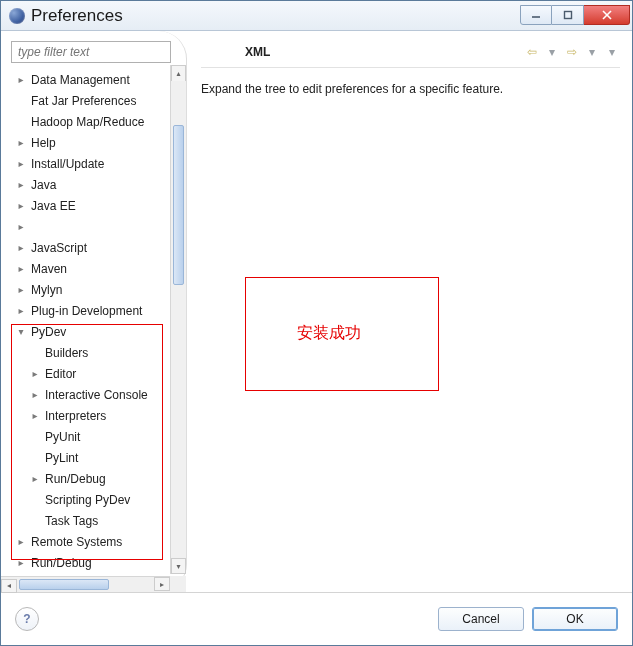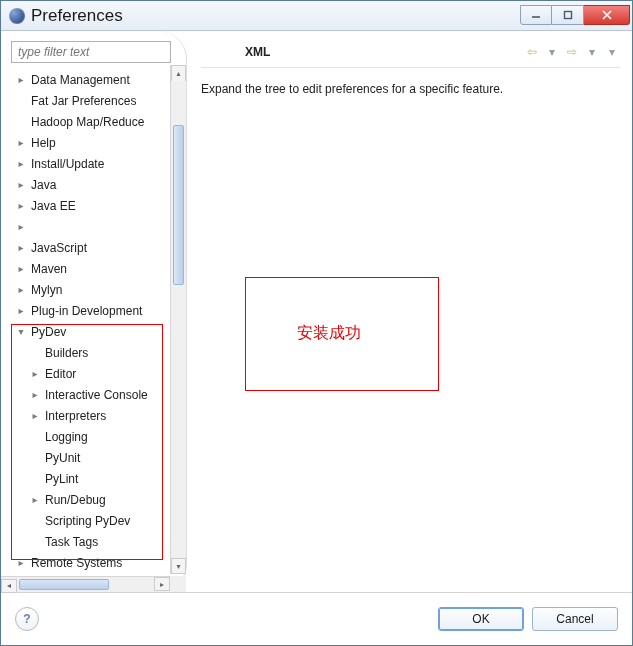--- a/index.html
+++ b/index.html
@@ -222,24 +222,20 @@
                 <span class="twisty">▸</span>
                 <span class="lbl">Editor</span>
               </li>
               <li class="indent-1">
                 <span class="twisty">▸</span>
                 <span class="lbl">Interactive Console</span>
               </li>
               <li class="indent-1">
                 <span class="twisty">▸</span>
                 <span class="lbl">Interpreters</span>
-              </li>
-              <li class="indent-1">
-                <span class="twisty empty"></span>
-                <span class="lbl">Logging</span>
               </li>
               <li class="indent-1">
                 <span class="twisty empty"></span>
                 <span class="lbl">PyUnit</span>
               </li>
               <li class="indent-1">
                 <span class="twisty empty"></span>
                 <span class="lbl">PyLint</span>
               </li>
               <li class="indent-1">
@@ -299,18 +295,18 @@
       <div class="anno-text" style="left:94px; top:292px;">安装成功</div>
     </div>
 
   </div>
 
   <div class="bottom">
     <div class="help-btn">
       <span>?</span>
     </div>
     <div class="btn-row">
+      <div class="btn">Cancel</div>
       <div class="btn default">OK</div>
-      <div class="btn">Cancel</div>
     </div>
   </div>
 
 </div>
 
 </body></html>

